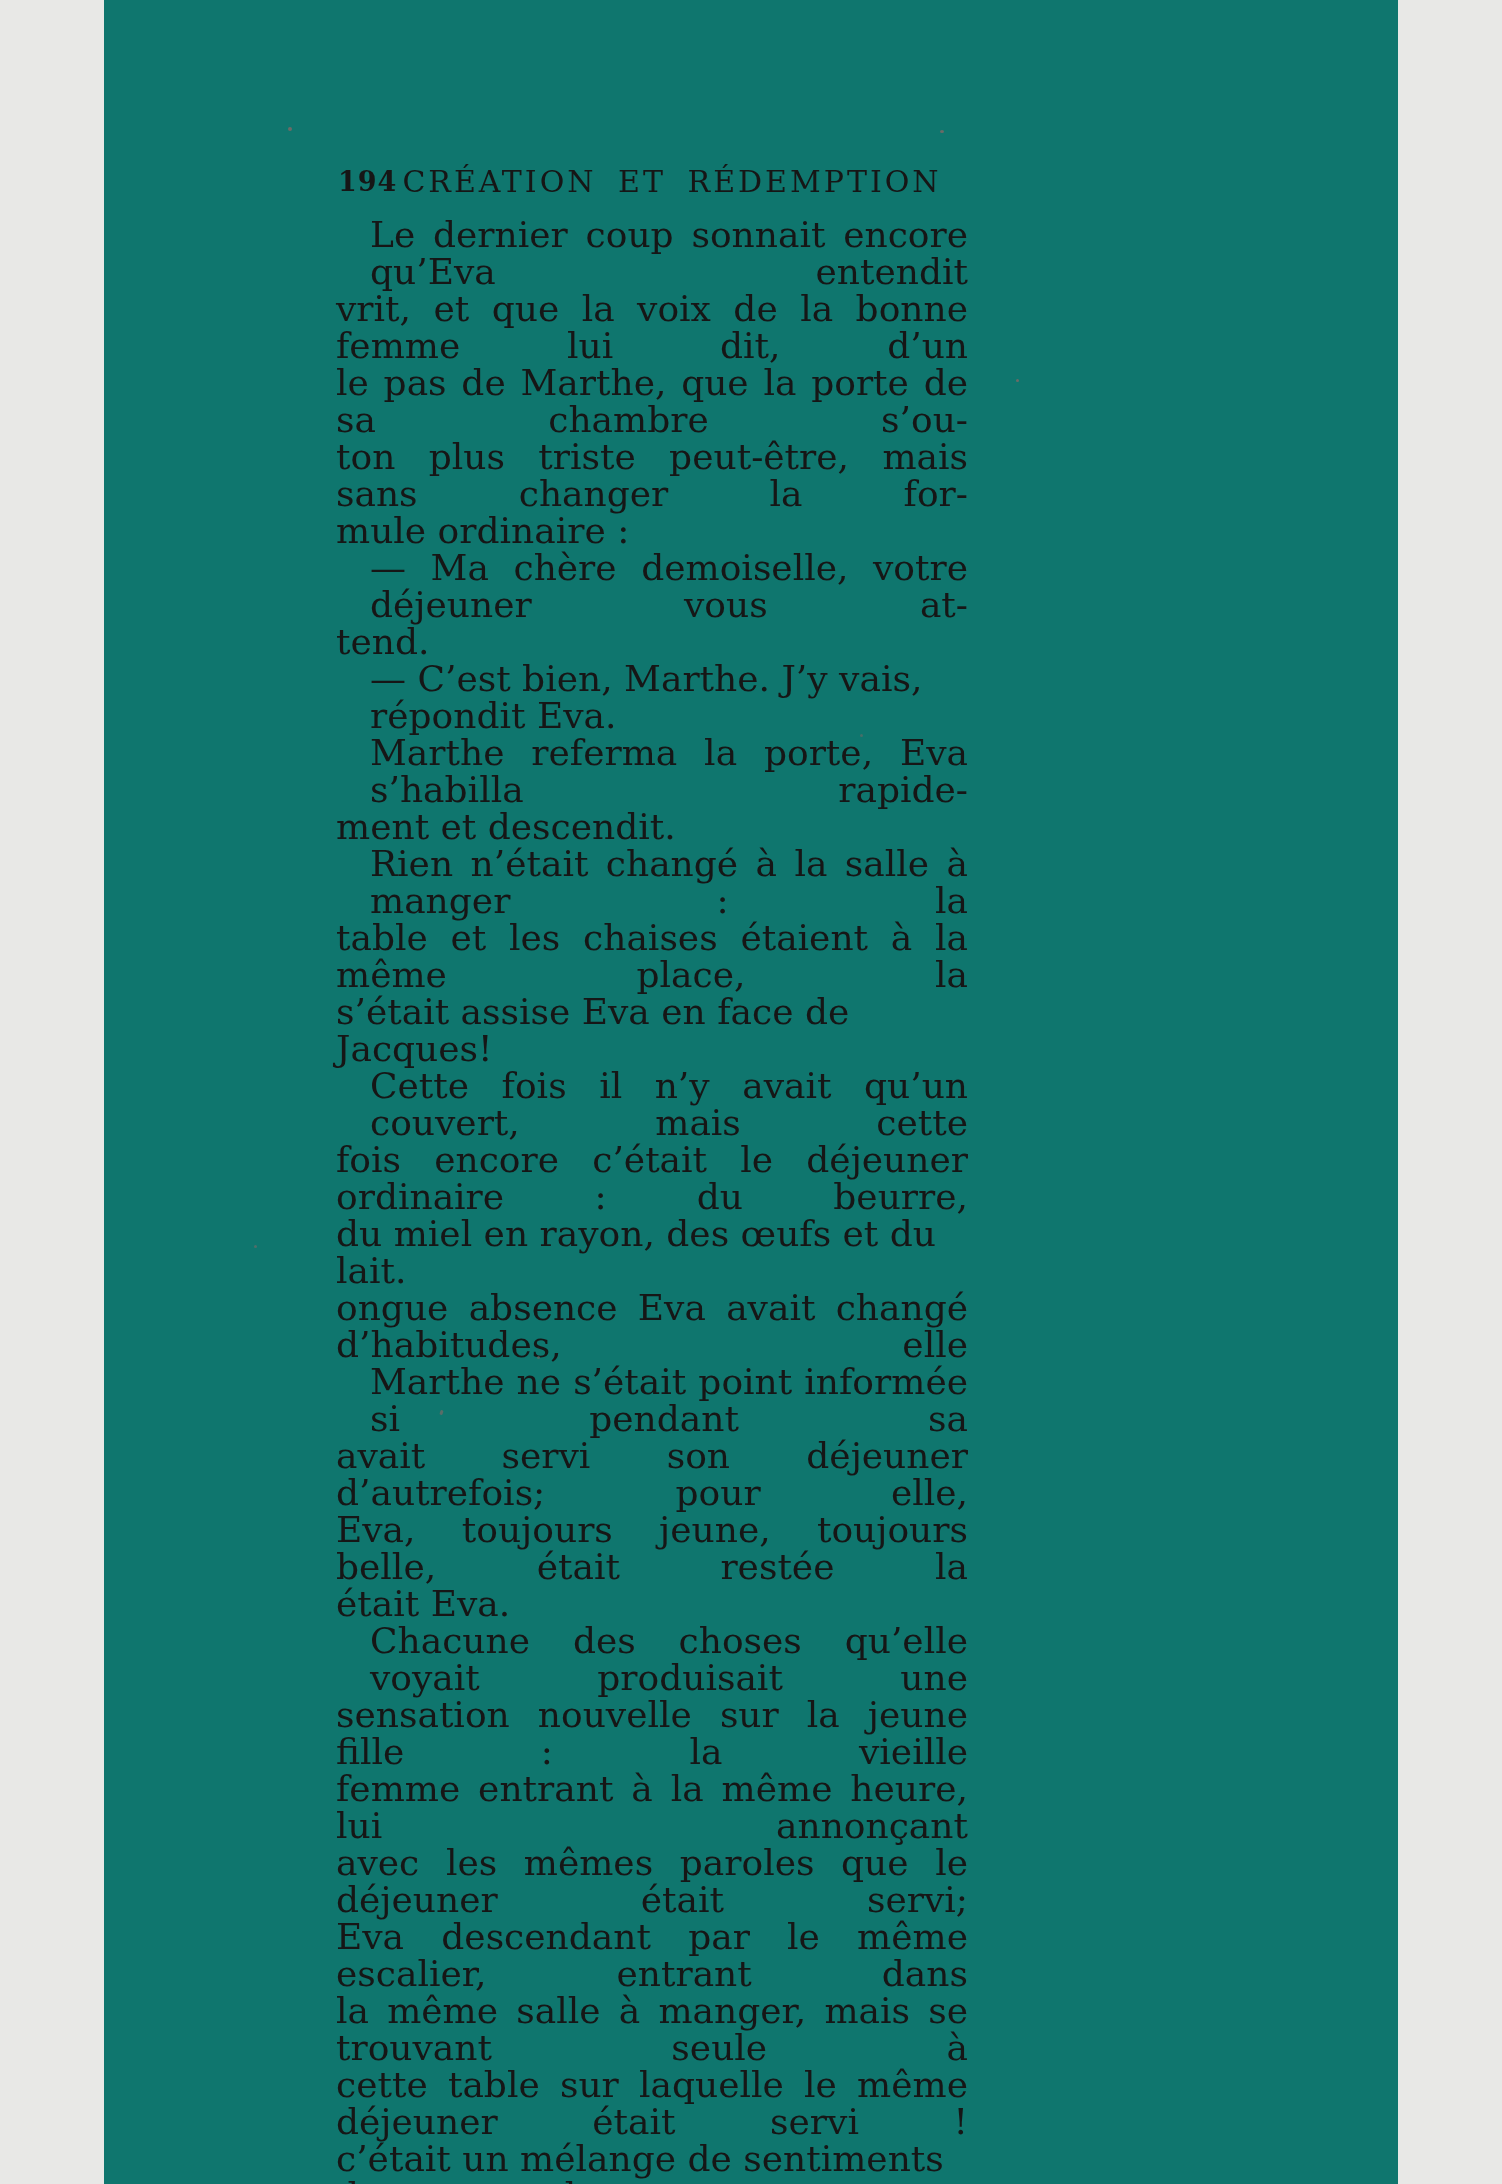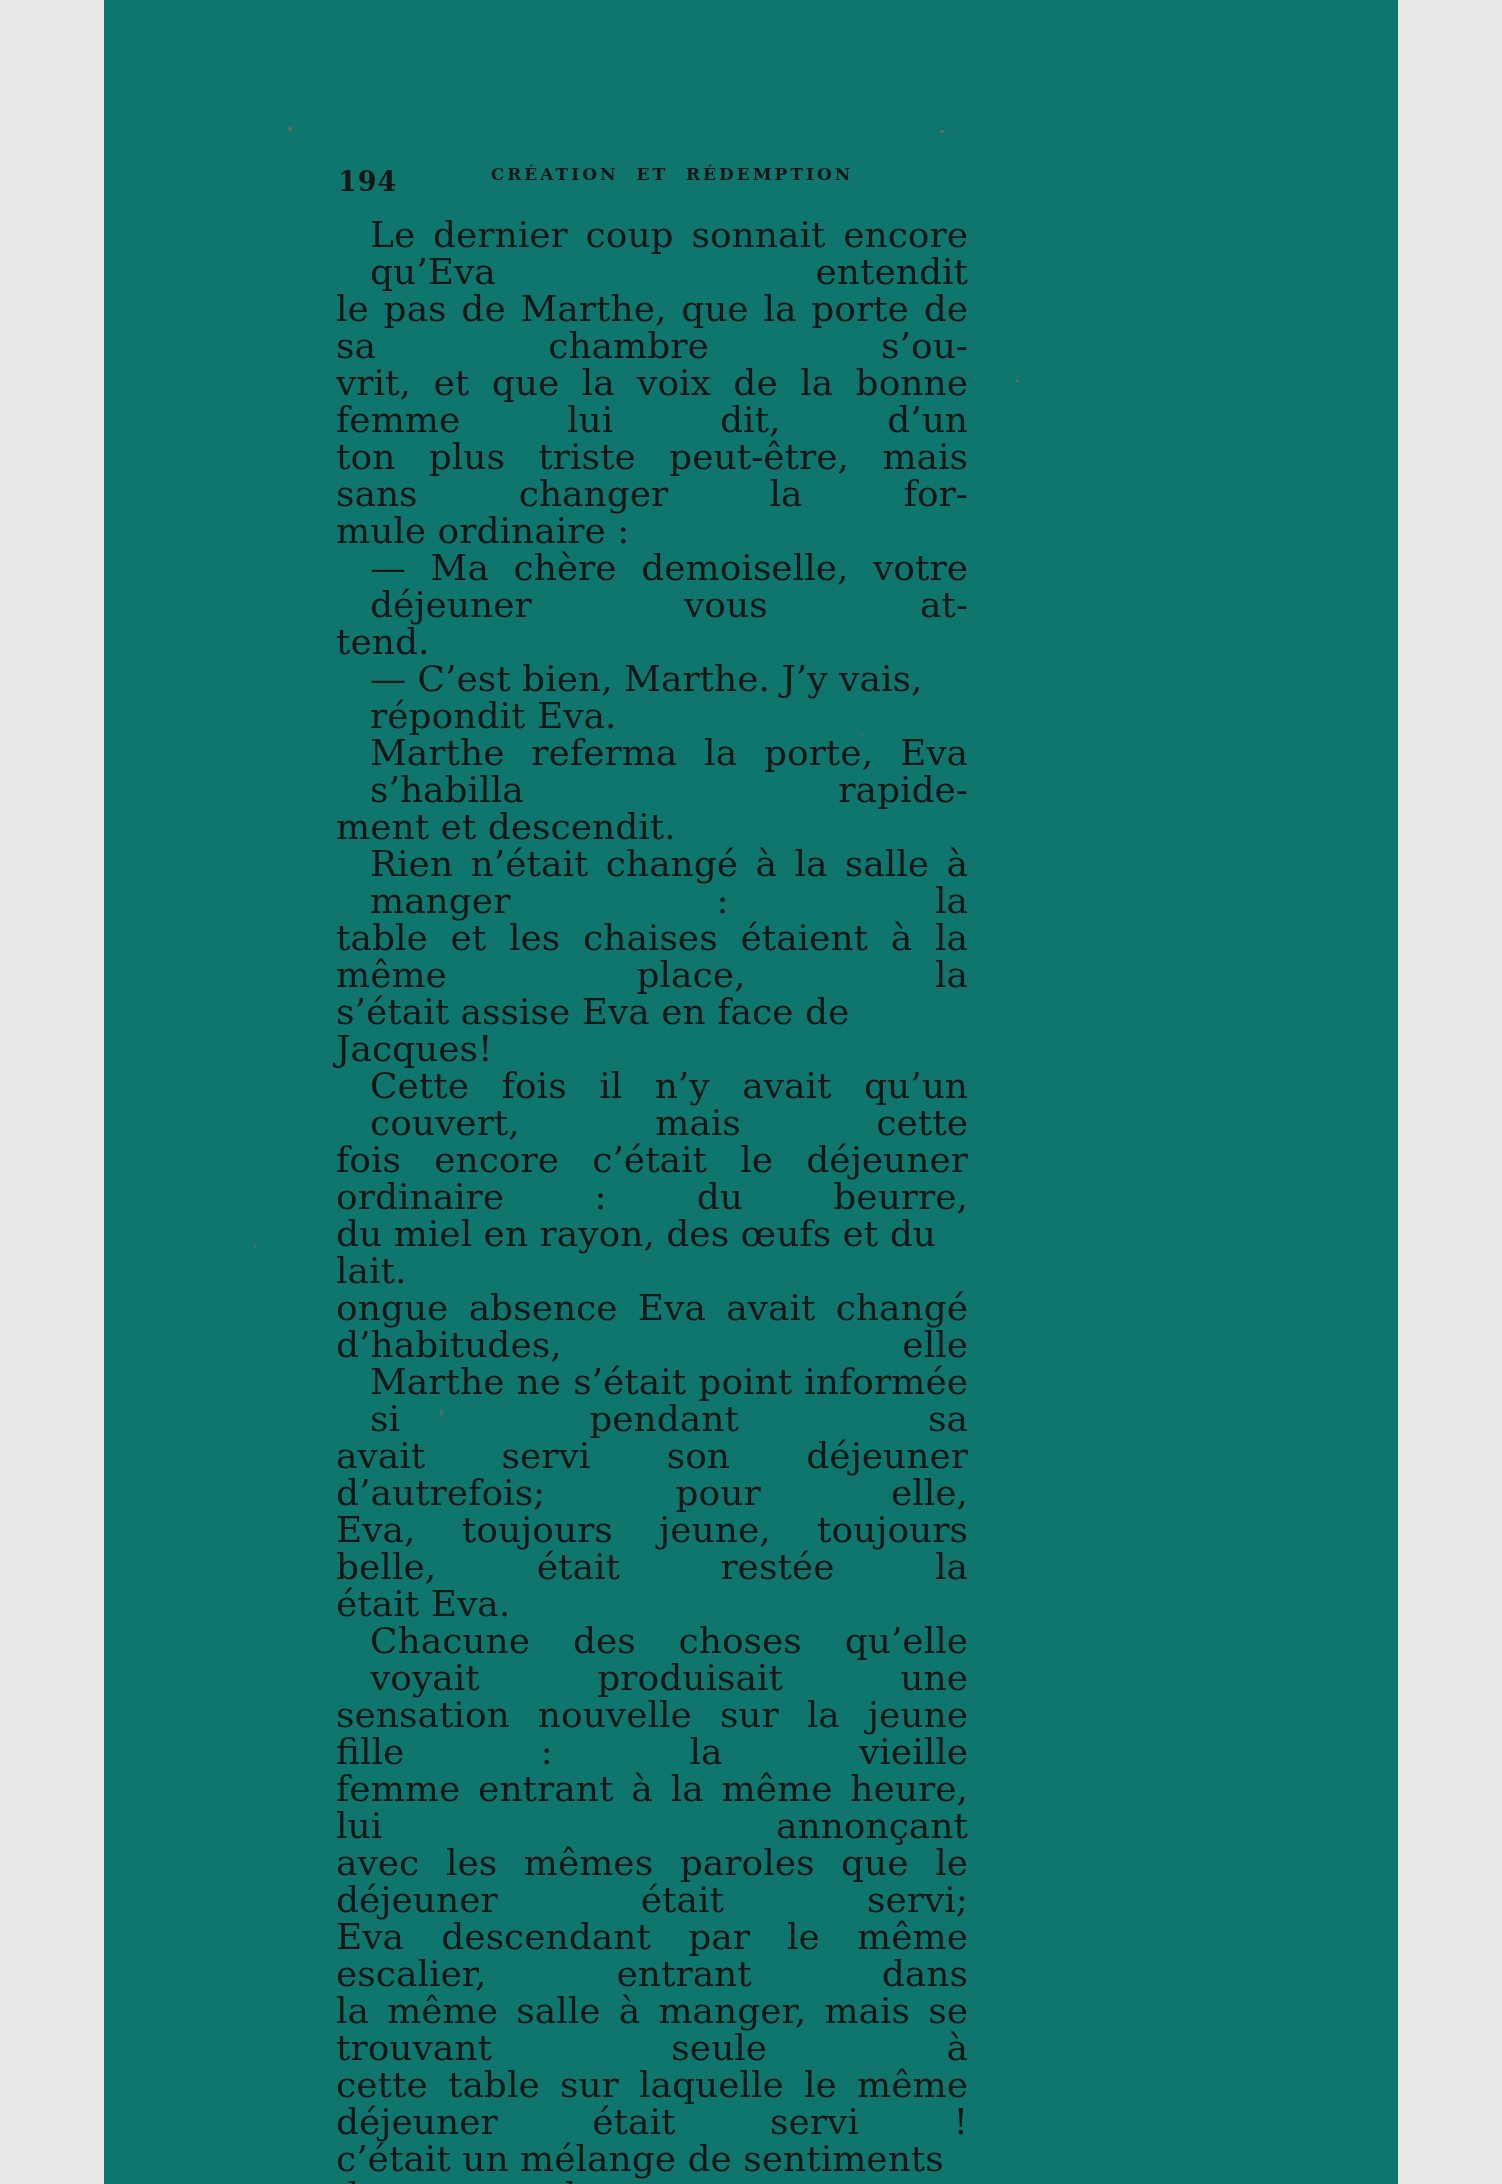--- a/index.html
+++ b/index.html
@@ -32,22 +32,22 @@
     position: absolute;
     left: 2px;
     top: 2px;
     font-size: 27px;
     font-weight: bold;
     letter-spacing: 1px;
   }
   .title {
     display: block;
     text-align: center;
-    font-size: 17px;
-    font-weight: bold;
+    font-size: 30px;
+    font-weight: normal;
     letter-spacing: 3px;
     word-spacing: 9px;
     padding-left: 40px;
     white-space: nowrap;
   }
   .line {
     font-size: 36px;
     line-height: 37px;
     white-space: normal;
     text-align: left;
@@ -77,22 +77,22 @@
 
 <div class="page">
 
   <div class="textblock">
     <div class="header">
       <span class="pagenum">194</span>
       <span class="title">CRÉATION ET RÉDEMPTION</span>
     </div>
     <div id="bodytext">
         <div class="line j ind">Le dernier coup sonnait encore qu’Eva entendit</div>
+        <div class="line j">vrit, et que la voix de la bonne femme lui dit, d’un</div>
         <div class="line j">le pas de Marthe, que la porte de sa chambre s’ou-</div>
-        <div class="line j">vrit, et que la voix de la bonne femme lui dit, d’un</div>
         <div class="line j">ton plus triste peut-être, mais sans changer la for-</div>
         <div class="line">mule ordinaire :</div>
         <div class="line j ind">— Ma chère demoiselle, votre déjeuner vous at-</div>
         <div class="line">tend.</div>
         <div class="line ind">— C’est bien, Marthe. J’y vais, répondit Eva.</div>
         <div class="line j ind">Marthe referma la porte, Eva s’habilla rapide-</div>
         <div class="line">ment et descendit.</div>
         <div class="line j ind">Rien n’était changé à la salle à manger : la</div>
         <div class="line j">table et les chaises étaient à la même place, la</div>
         <div class="line">s’était assise Eva en face de Jacques!</div>

